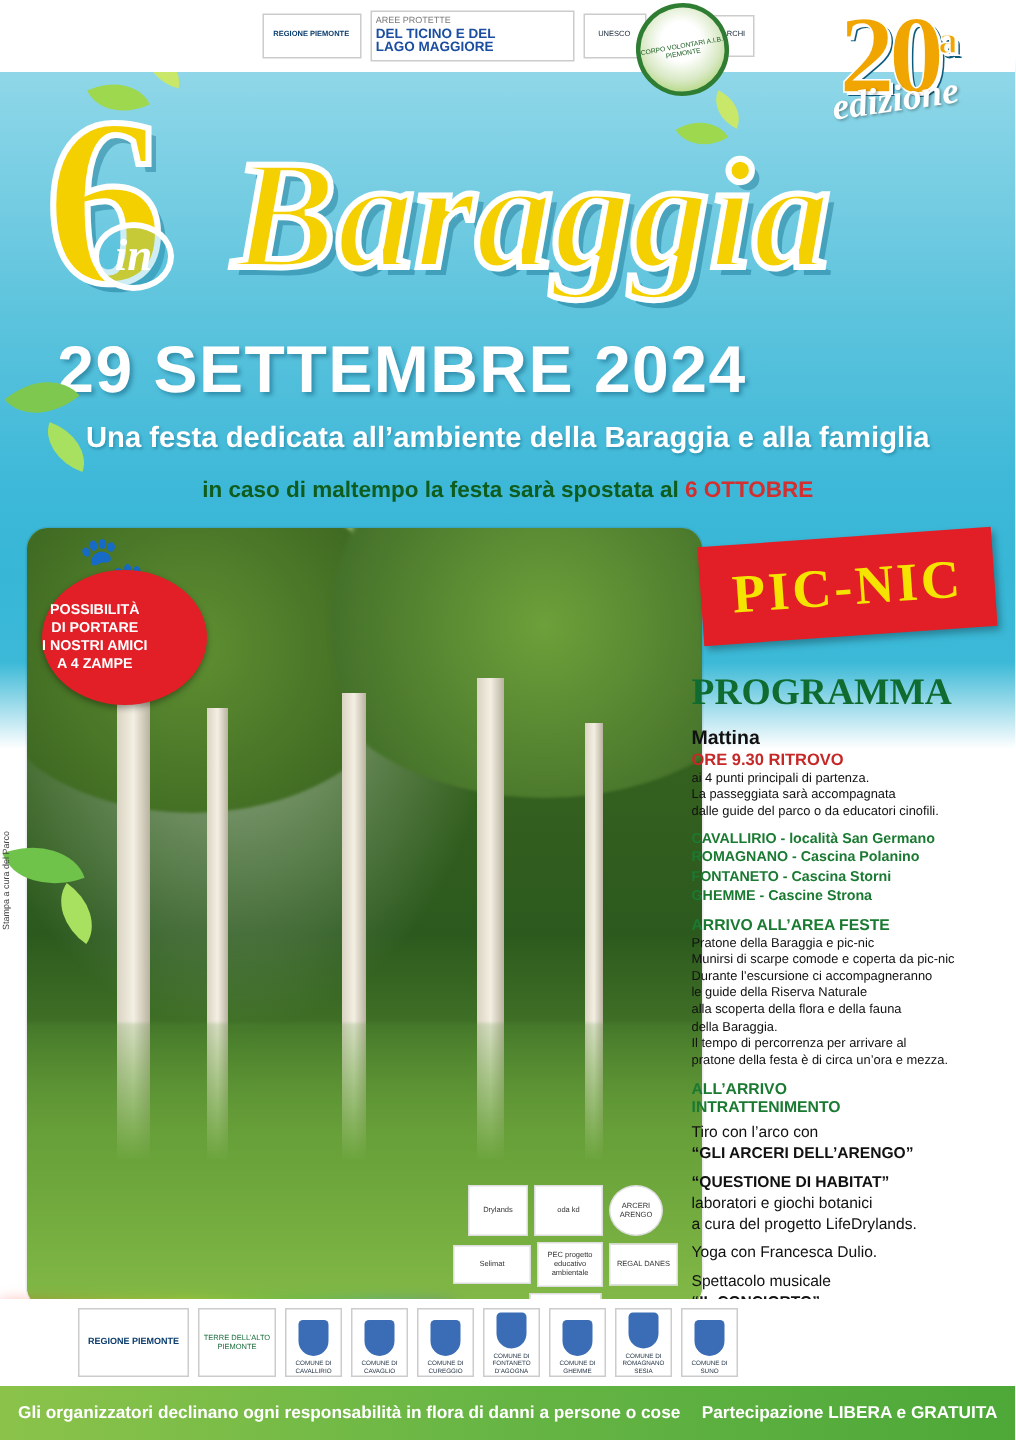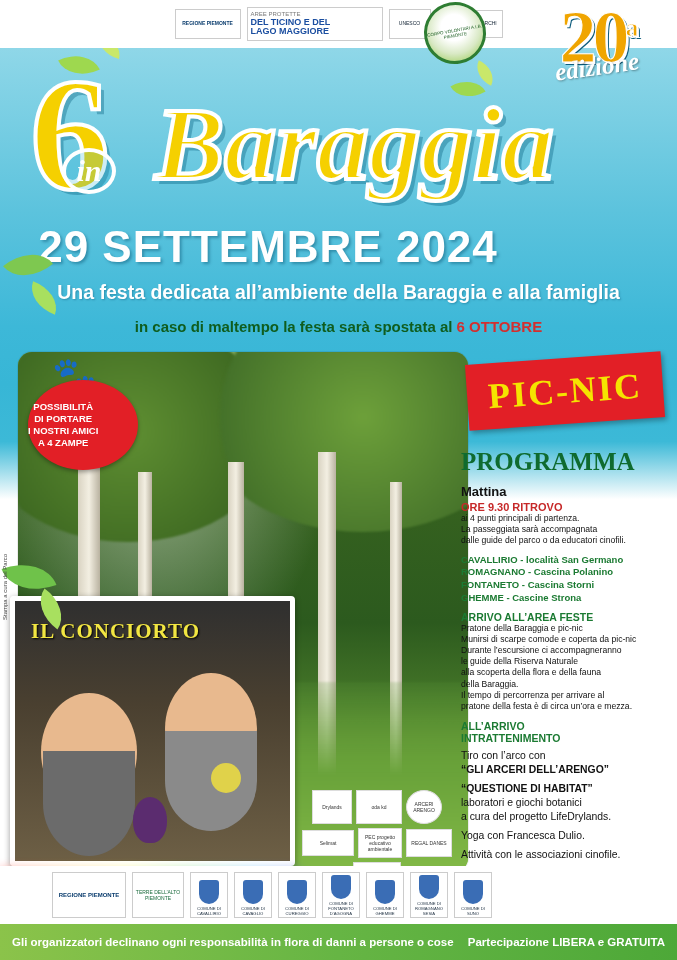--- a/index.html
+++ b/index.html
@@ -334,37 +334,25 @@
     </div>
     <div class="blk">
       <div class="quote">“QUESTIONE DI HABITAT”</div>
       <div>laboratori e giochi botanici</div>
       <div>a cura del progetto LifeDrylands.</div>
     </div>
     <div class="blk">
       <div>Yoga con Francesca Dulio.</div>
     </div>
     <div class="blk">
-      <div>Attività con le associazioni cinofile.</div>
-    </div>
-    <div class="blk">
       <div>Spettacolo musicale</div>
       <div class="quote">“IL CONCIORTO”</div>
     </div>
   </div>
 
-  <div class="inset">
-    <div class="cap">IL CONCIORTO</div>
-    <div class="face" style="left:26px;top:92px;width:96px;height:118px;"></div>
-    <div class="beard" style="left:28px;top:150px;width:92px;height:105px;"></div>
-    <div class="face" style="left:150px;top:72px;width:92px;height:112px;"></div>
-    <div class="beard" style="left:150px;top:130px;width:92px;height:100px;background:#8a8a8a;"></div>
-    <div style="position:absolute;left:118px;top:196px;width:34px;height:46px;background:#5b2c6f;border-radius:50% 50% 45% 45%;"></div>
-    <div style="position:absolute;left:196px;top:162px;width:30px;height:30px;background:#e0d24a;border-radius:50%;"></div>
-  </div>
   <div class="rainbow"></div>
 
   <div class="mid-sponsors">
     <div class="sp" style="width:40px;height:34px;">Drylands</div>
     <div class="sp" style="width:46px;height:34px;">oda kd</div>
     <div class="sp" style="width:36px;height:34px;border-radius:50%;">ARCERI ARENGO</div>
     <div class="sp" style="width:52px;height:26px;">Selimat</div>
     <div class="sp" style="width:44px;height:30px;">PEC progetto educativo ambientale</div>
     <div class="sp" style="width:46px;height:28px;">REGAL DANES</div>
     <div class="sp" style="width:48px;height:28px;">ITÓGETHER</div>

